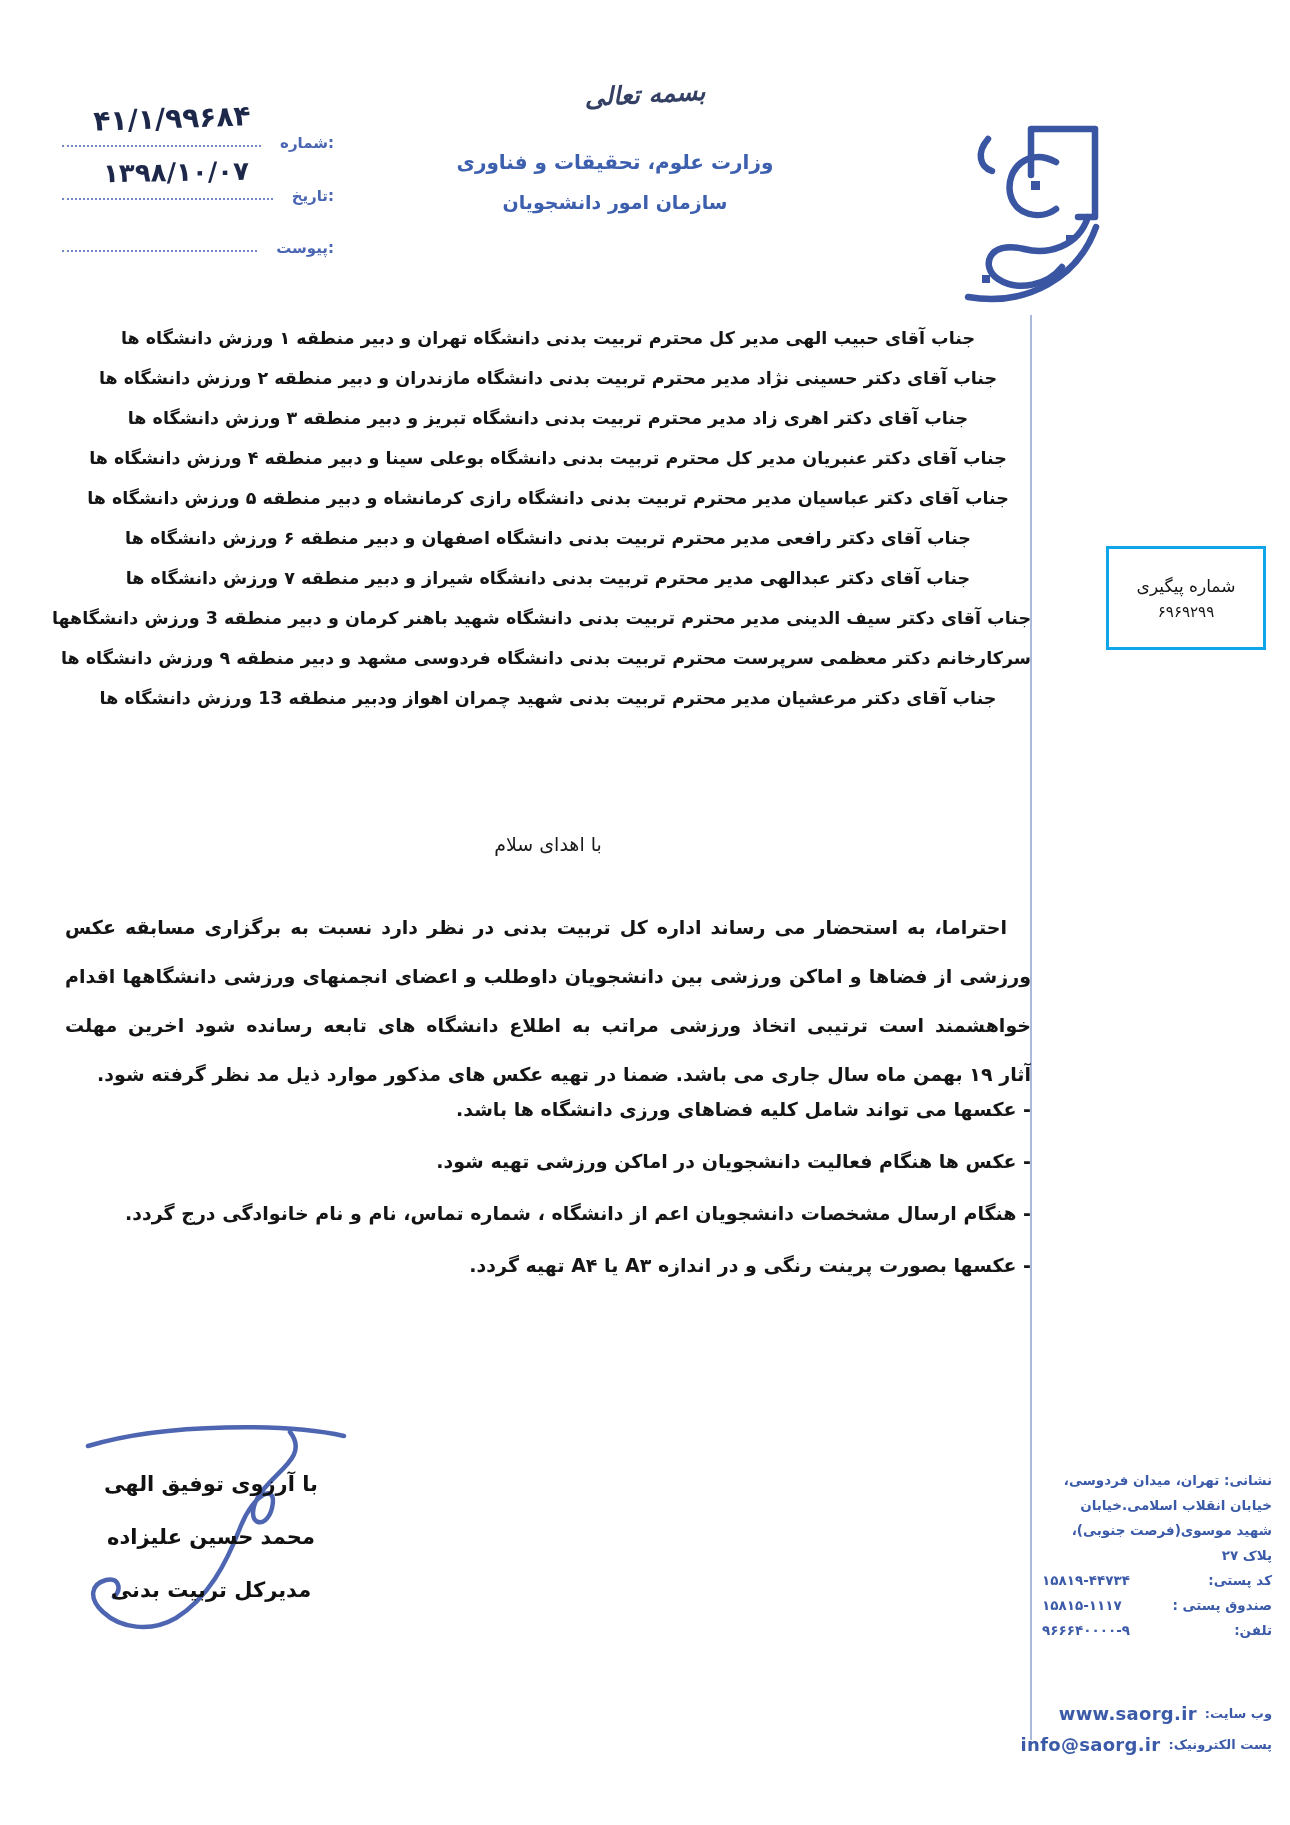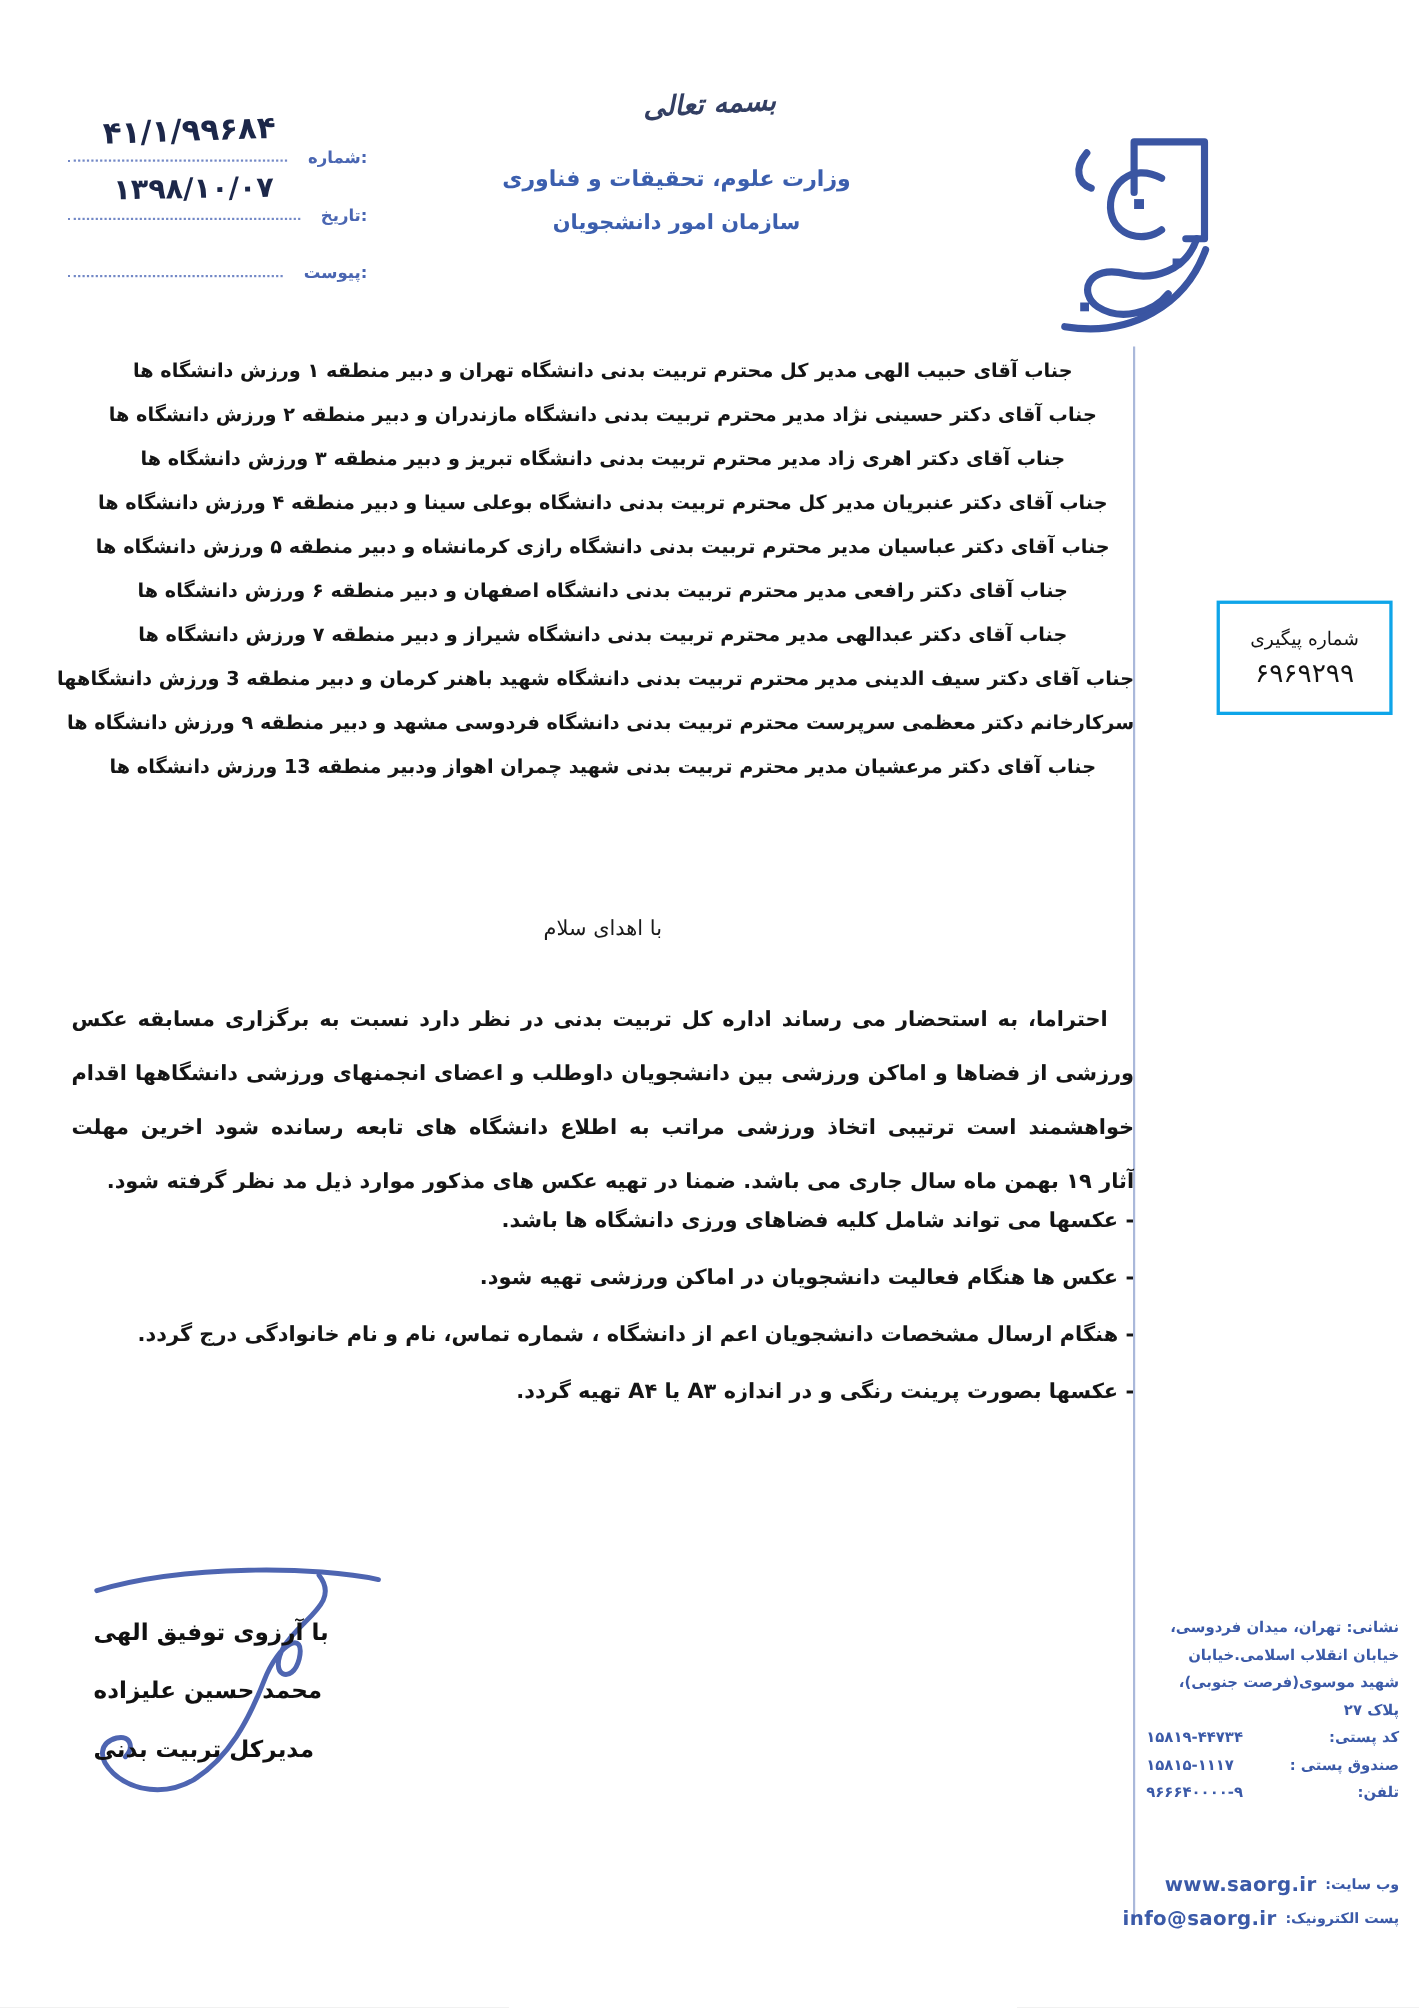--- a/index.html
+++ b/index.html
@@ -44,21 +44,21 @@
 
   
   .vrule { position:absolute; left:1030px; top:315px; width:2px; height:1425px; background:#aab8da; }
   .tracking {
     position:absolute; left:1106px; top:546px; width:160px; height:104px;
     border:3px solid #0ea5e9; box-sizing:border-box;
     display:flex; flex-direction:column; justify-content:center; align-items:center; gap:7px;
     background:#fff;
   }
   .tracking-label { font-size:17px; color:#141414; white-space:nowrap; }
-  .tracking-num   { font-size:24px; color:#141414; letter-spacing:3px; }
+  .tracking-num   { font-size:15px; color:#141414; letter-spacing:3px; }
 
   
   .recipients {
     position:absolute; left:65px; top:318px; width:966px;
     direction:rtl; text-align:right; font-size:17.5px; font-weight:700;
   }
   .recipient { height:40px; line-height:40px; white-space:nowrap; overflow:visible;text-align:center; }
 
   
   .salutation {
@@ -78,21 +78,21 @@
 
   .bullets {
     position:absolute; left:65px; top:1083px; width:966px;
     direction:rtl; text-align:right; font-size:19px; font-weight:700;
   }
   .bullet { height:52px; line-height:52px; white-space:nowrap; }
 
   
   .sig {
     position:absolute; left:85px; top:1458px; width:252px;
-    direction:rtl; text-align:left; font-size:21px; font-weight:700; color:#111;
+    direction:rtl; text-align:center; font-size:21px; font-weight:700; color:#111;
   }
   .sig-line { height:53px; line-height:53px; white-space:nowrap; }
   .sig-scribble { position:absolute; left:58px; top:1412px; width:300px; height:250px; pointer-events:none; }
 
   
   .address {
     position:absolute; left:1042px; top:1468px; width:230px;
     direction:rtl; text-align:right; color:#3b5aa8;
     font-size:13.5px; font-weight:700; line-height:25px;
   }

